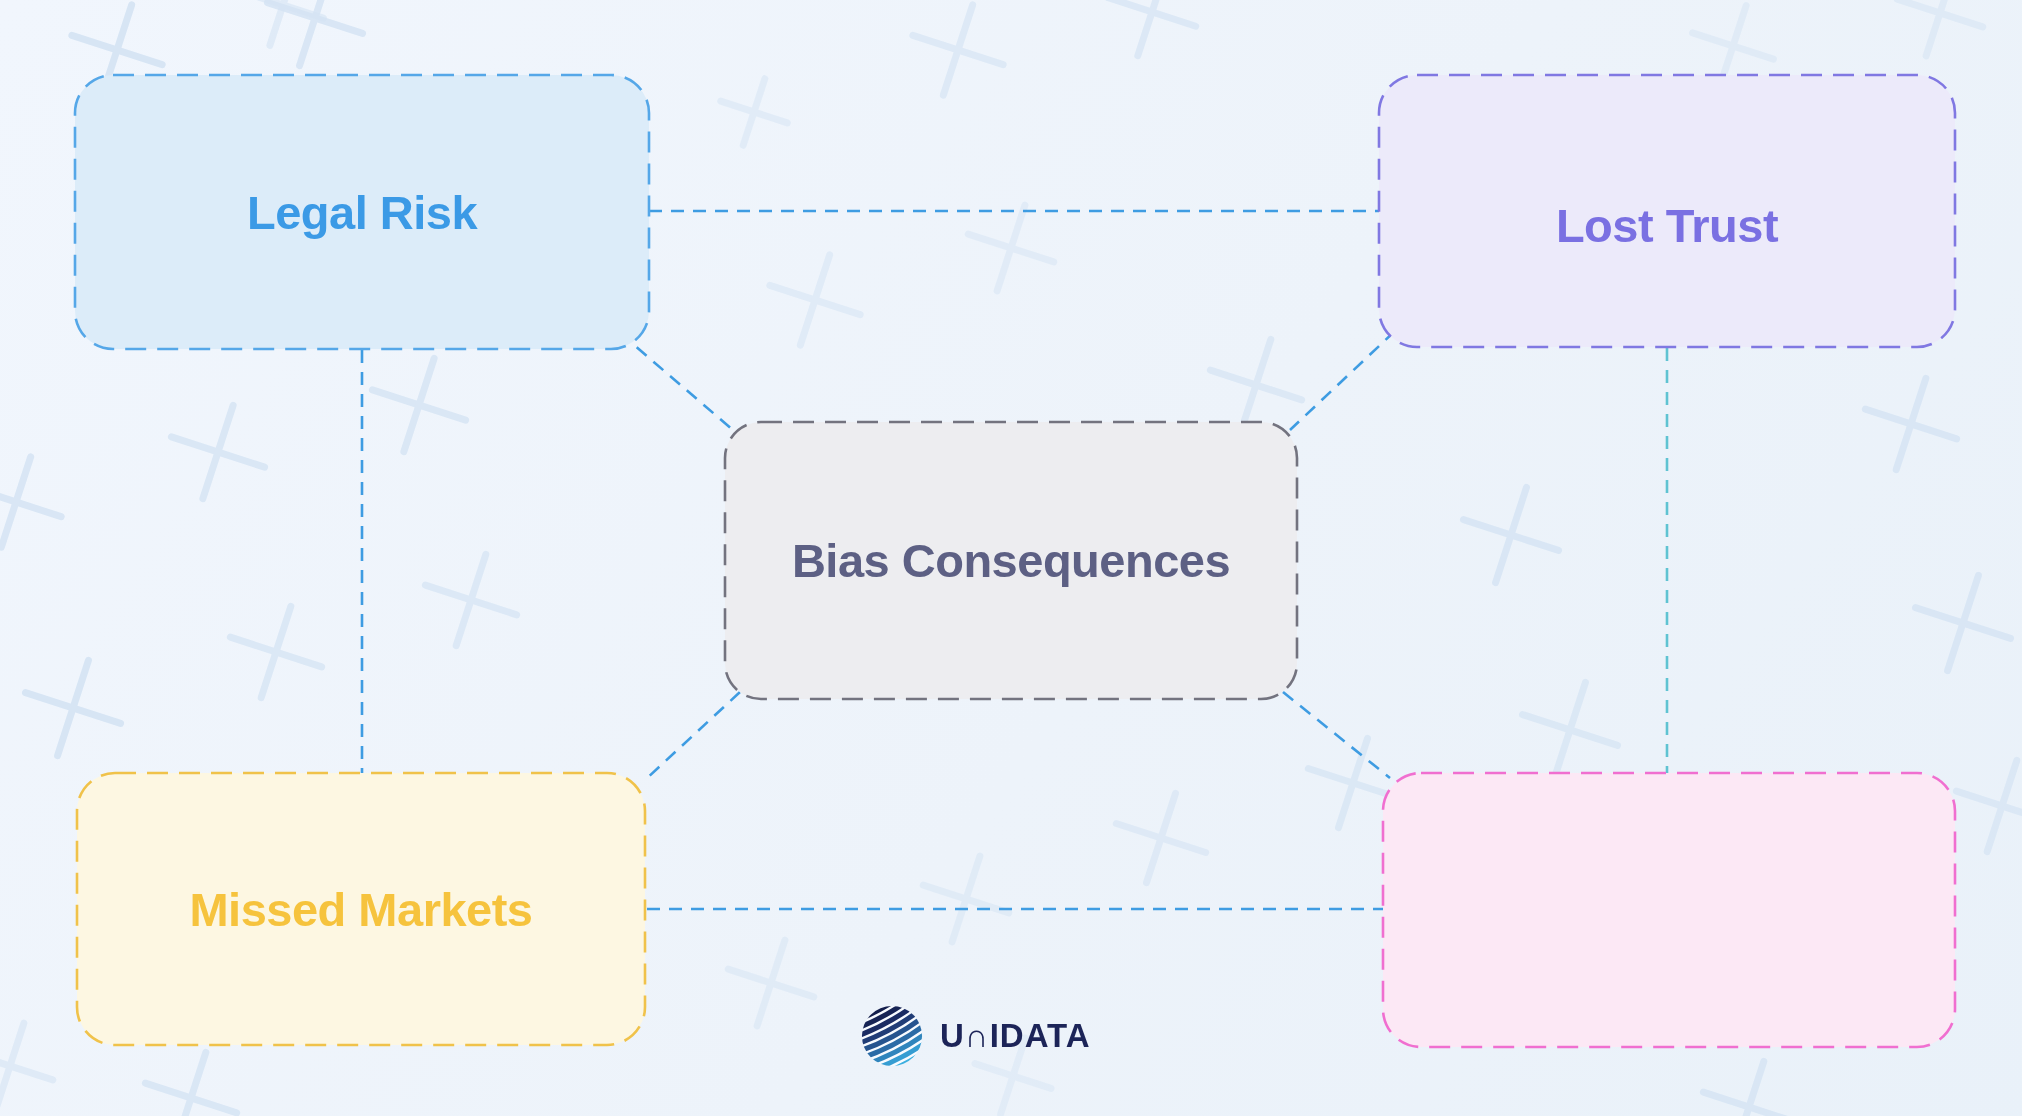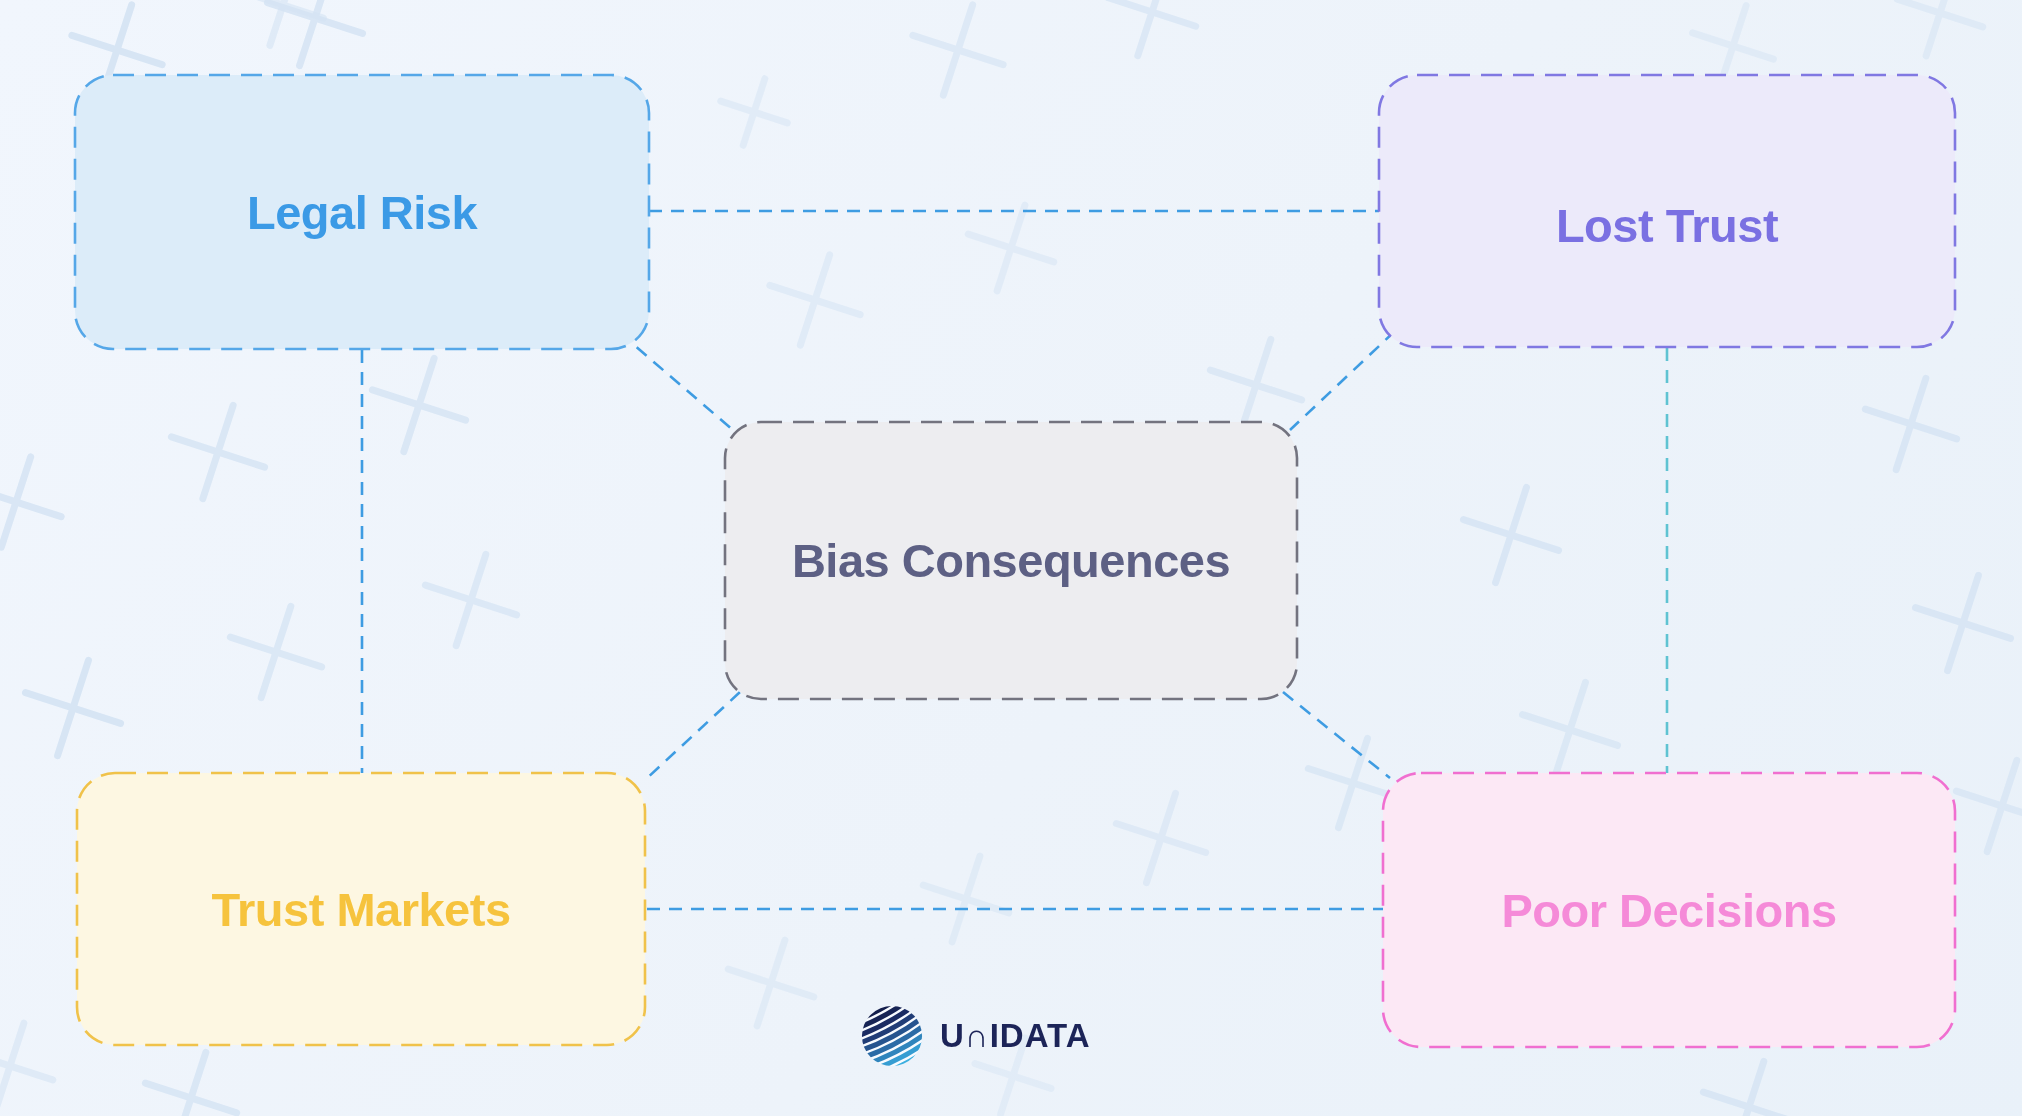--- a/index.html
+++ b/index.html
@@ -181,22 +181,21 @@
       <rect x="1379" y="75" width="576" height="272" rx="38" style="fill: rgb(236, 234, 250); stroke: rgb(128, 120, 226);"></rect>
       <rect x="725" y="422" width="572" height="277" rx="36" style="fill: rgb(237, 237, 240); stroke: rgb(115, 115, 127);"></rect>
       <rect x="77" y="773" width="568" height="272" rx="38" style="fill: rgb(253, 247, 226); stroke: rgb(240, 194, 74);"></rect>
       <rect x="1383" y="773" width="572" height="274" rx="38" style="fill: rgb(252, 232, 245); stroke: rgb(240, 111, 208);"></rect>
     </g>
   </svg>
 
   <div class="node-label" id="label-legal" style="color: rgb(59, 154, 230);">Legal Risk</div>
   <div class="node-label" id="label-lost" style="color: rgb(122, 112, 226);">Lost Trust</div>
   <div class="node-label" id="label-bias" style="color: rgb(93, 96, 132);">Bias Consequences</div>
-  <div class="node-label" id="label-missed" style="color: rgb(246, 195, 61);">Trust Markets</div>
-  <div class="node-label" id="label-poor" style="color: rgb(245, 138, 216);">Poor Decisions</div>
+  <div class="node-label" id="label-missed" style="color: rgb(246, 195, 61);">Missed Markets</div>
 
   <div class="logo">
     <svg class="globe" width="64" height="64" viewBox="0 0 66 66">
       <defs>
         <clipPath id="globeClip">
             <circle cx="33" cy="33" r="31"></circle>
           </clipPath>
       </defs>
       <circle cx="33" cy="33" r="31" style="fill: rgb(248, 251, 255);"></circle>
       <g clip-path="url(#globeClip)">

